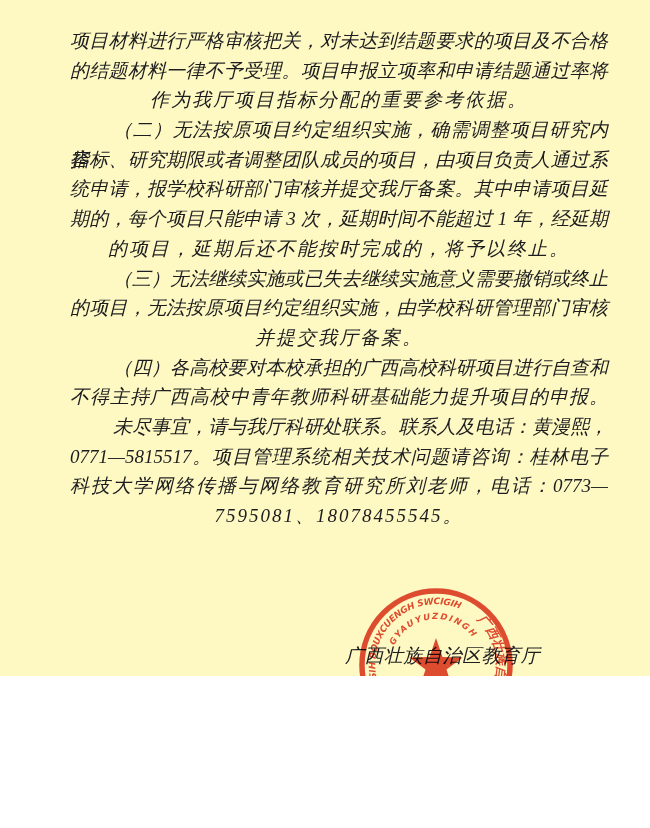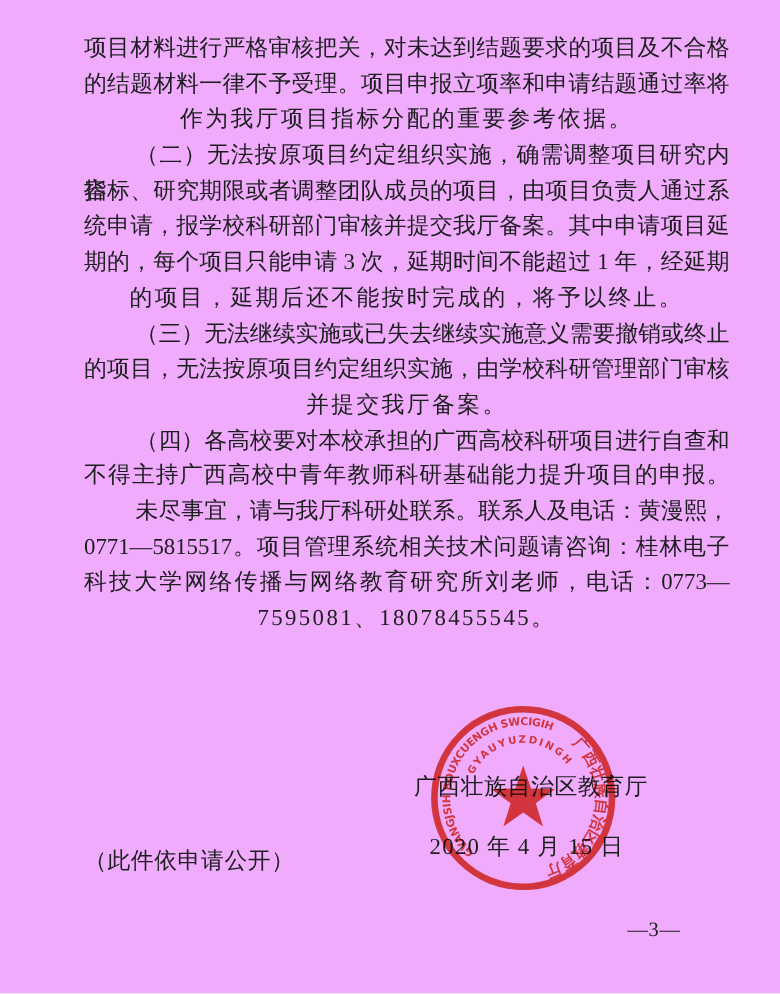--- a/index.html
+++ b/index.html
@@ -1,19 +1,19 @@
 <!DOCTYPE html>
 <html><head>
 <meta charset="utf-8">
 <style>
   html,body { margin:0; padding:0; background:#ffffff; }
   .page {
-    position:relative; width:650px; height:828px; background:#f0abfc;
+    position:relative; width:650px; height:676px; background:#fef9c3;
     font-family:"Liberation Serif","DejaVu Serif",serif;
-    color:#1d1d1f; overflow:hidden;
+    color:#1d1d1f; overflow:hidden;font-style:italic;
   }
   .doc-body { position:absolute; left:70px; top:26px; width:538px; font-size:19px; }
   .line { height:29.7px; line-height:29.7px; letter-spacing:2px; text-align:center; }
   .line.j { letter-spacing:0; text-align:justify; text-align-last:justify; text-justify:inter-character; }
   .line.ind { text-indent:43px; }
   .sig-org  { position:absolute; left:345px; top:643px; font-size:19px; letter-spacing:0.5px; white-space:nowrap; }
   .sig-date { position:absolute; left:358px; top:679px; font-size:19px; letter-spacing:1px; white-space:nowrap;margin-top:14px; }
   .note     { position:absolute; left:70px;  top:704px; font-size:19px; letter-spacing:0.5px; white-space:nowrap; }
   .page-num { position:absolute; left:523px; top:765px; font-size:17px; letter-spacing:0.5px; }
   .seal {

